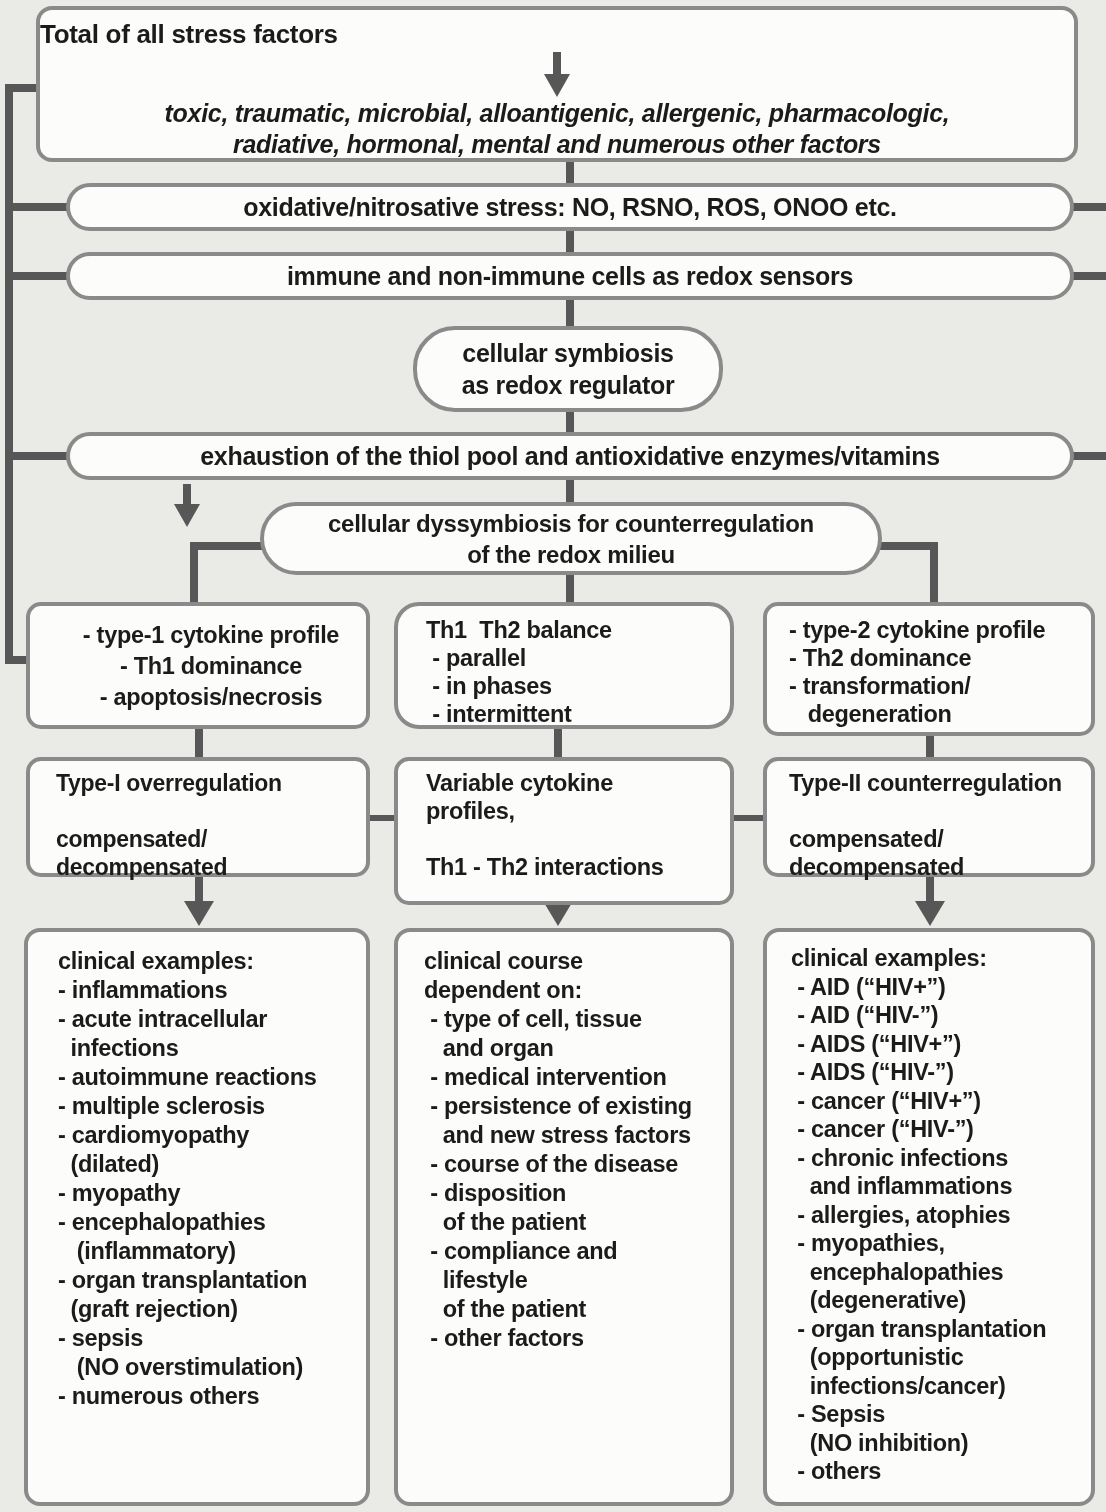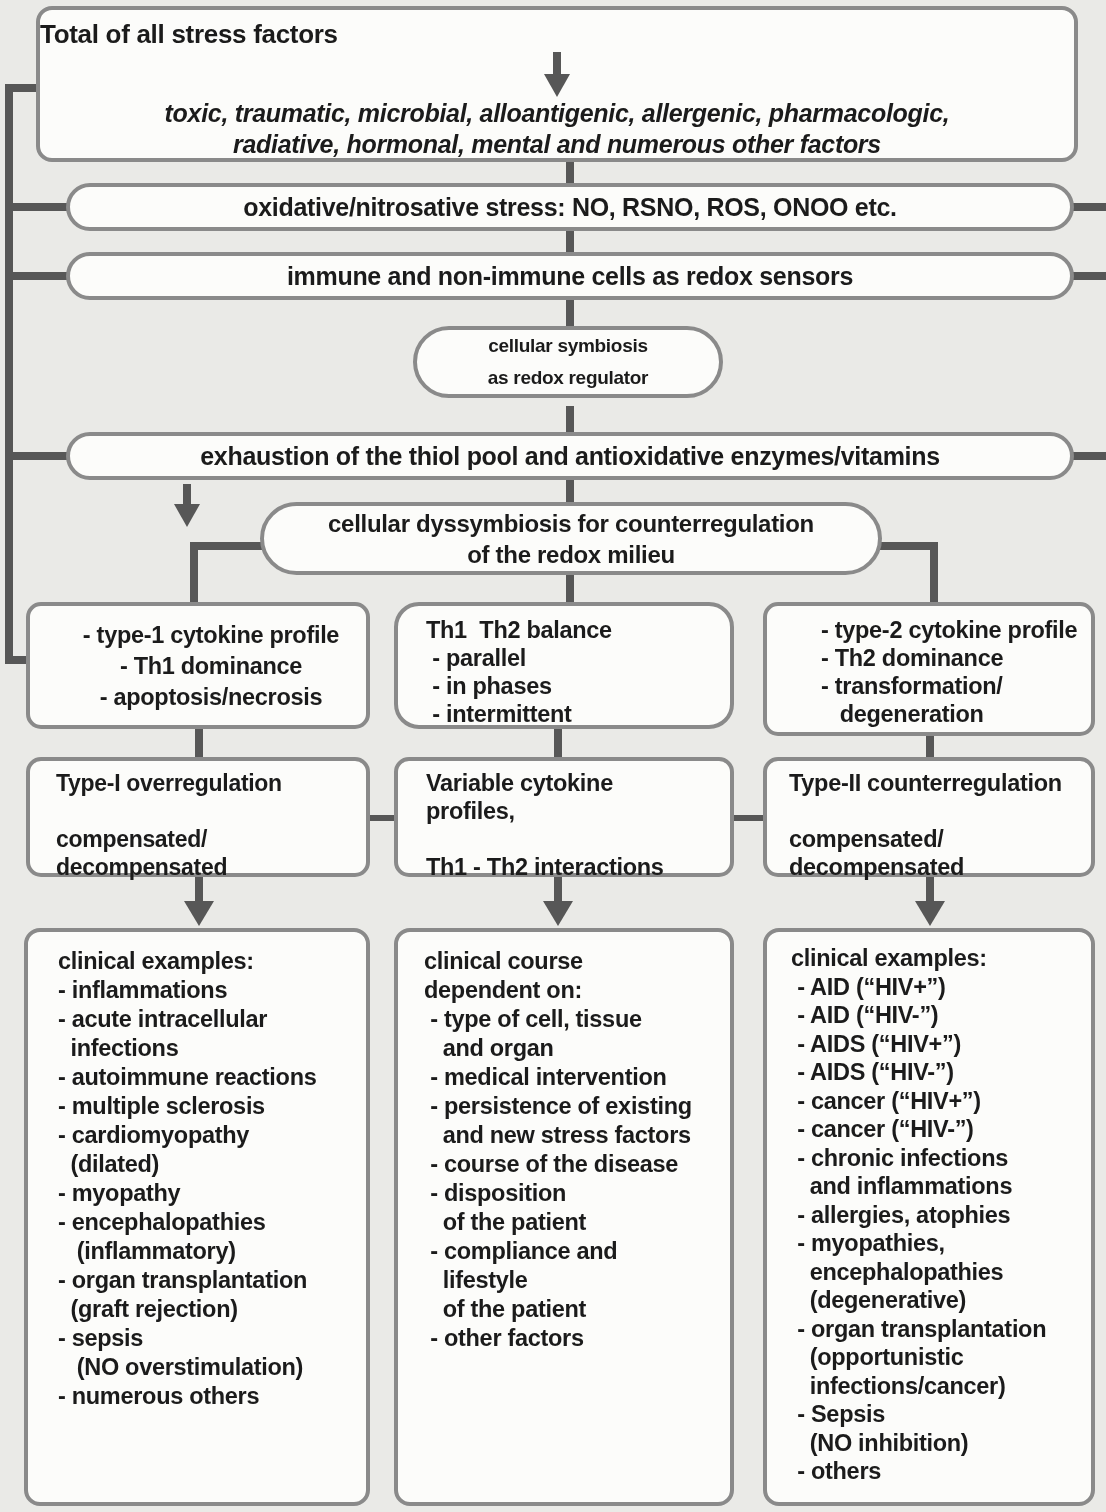--- a/index.html
+++ b/index.html
@@ -109,21 +109,21 @@
   </div>
 
   <div class="bx center" style="left:66px;top:183px;width:1008px;height:48px;border-radius:26px;font-size:25px;">
     <span>oxidative/nitrosative stress: NO, RSNO, ROS, ONOO etc.</span>
   </div>
 
   <div class="bx center" style="left:66px;top:252px;width:1008px;height:48px;border-radius:26px;font-size:25px;">
     <span>immune and non-immune cells as redox sensors</span>
   </div>
 
-  <div class="bx center pre" style="left:413px;top:326px;width:310px;height:72px;border-radius:42px;font-size:19px;line-height:32px;">
+  <div class="bx center pre" style="left:413px;top:326px;width:310px;height:86px;border-radius:42px;font-size:25px;line-height:32px;">
     <span class="pre">cellular symbiosis
 as redox regulator</span>
   </div>
 
   <div class="bx center" style="left:66px;top:432px;width:1008px;height:48px;border-radius:26px;font-size:25px;">
     <span>exhaustion of the thiol pool and antioxidative enzymes/vitamins</span>
   </div>
 
   <div class="bx center" style="left:260px;top:502px;width:622px;height:73px;border-radius:38px;font-size:24px;line-height:31px;">
     <span class="pre">cellular dyssymbiosis for counterregulation
@@ -134,34 +134,34 @@
     <div class="pre" style="padding:14px 0 0 26px;font-size:23.5px;line-height:31px;">- type-1 cytokine profile
 - Th1 dominance
 - apoptosis/necrosis</div>
   </div>
   <div class="bx" style="left:394px;top:602px;width:340px;height:127px;border-radius:25px;">
     <div class="pre" style="padding:10px 0 0 28px;font-size:23.5px;line-height:28px;">Th1  Th2 balance
  - parallel
  - in phases
  - intermittent</div>
   </div>
-  <div class="bx" style="left:763px;top:602px;width:332px;height:134px;border-radius:15px;padding-left:32px;">
+  <div class="bx" style="left:763px;top:602px;width:332px;height:134px;border-radius:15px;">
     <div class="pre" style="padding:10px 0 0 22px;font-size:23.5px;line-height:28px;">- type-2 cytokine profile
 - Th2 dominance
 - transformation/
    degeneration</div>
   </div>
 
   <div class="bx" style="left:26px;top:757px;width:344px;height:120px;border-radius:15px;">
     <div class="pre" style="padding:8px 0 0 26px;font-size:23px;line-height:28px;">Type-I overregulation
 
 compensated/
 decompensated</div>
   </div>
-  <div class="bx" style="left:394px;top:757px;width:340px;height:120px;border-radius:15px;">
+  <div class="bx" style="left:394px;top:757px;width:340px;height:148px;border-radius:15px;">
     <div class="pre" style="padding:8px 0 0 28px;font-size:23.5px;line-height:28px;">Variable cytokine
 profiles,
 
 Th1 - Th2 interactions</div>
   </div>
   <div class="bx" style="left:763px;top:757px;width:332px;height:120px;border-radius:15px;">
     <div class="pre" style="padding:8px 0 0 22px;font-size:23.5px;line-height:28px;">Type-II counterregulation
 
 compensated/
 decompensated</div>

